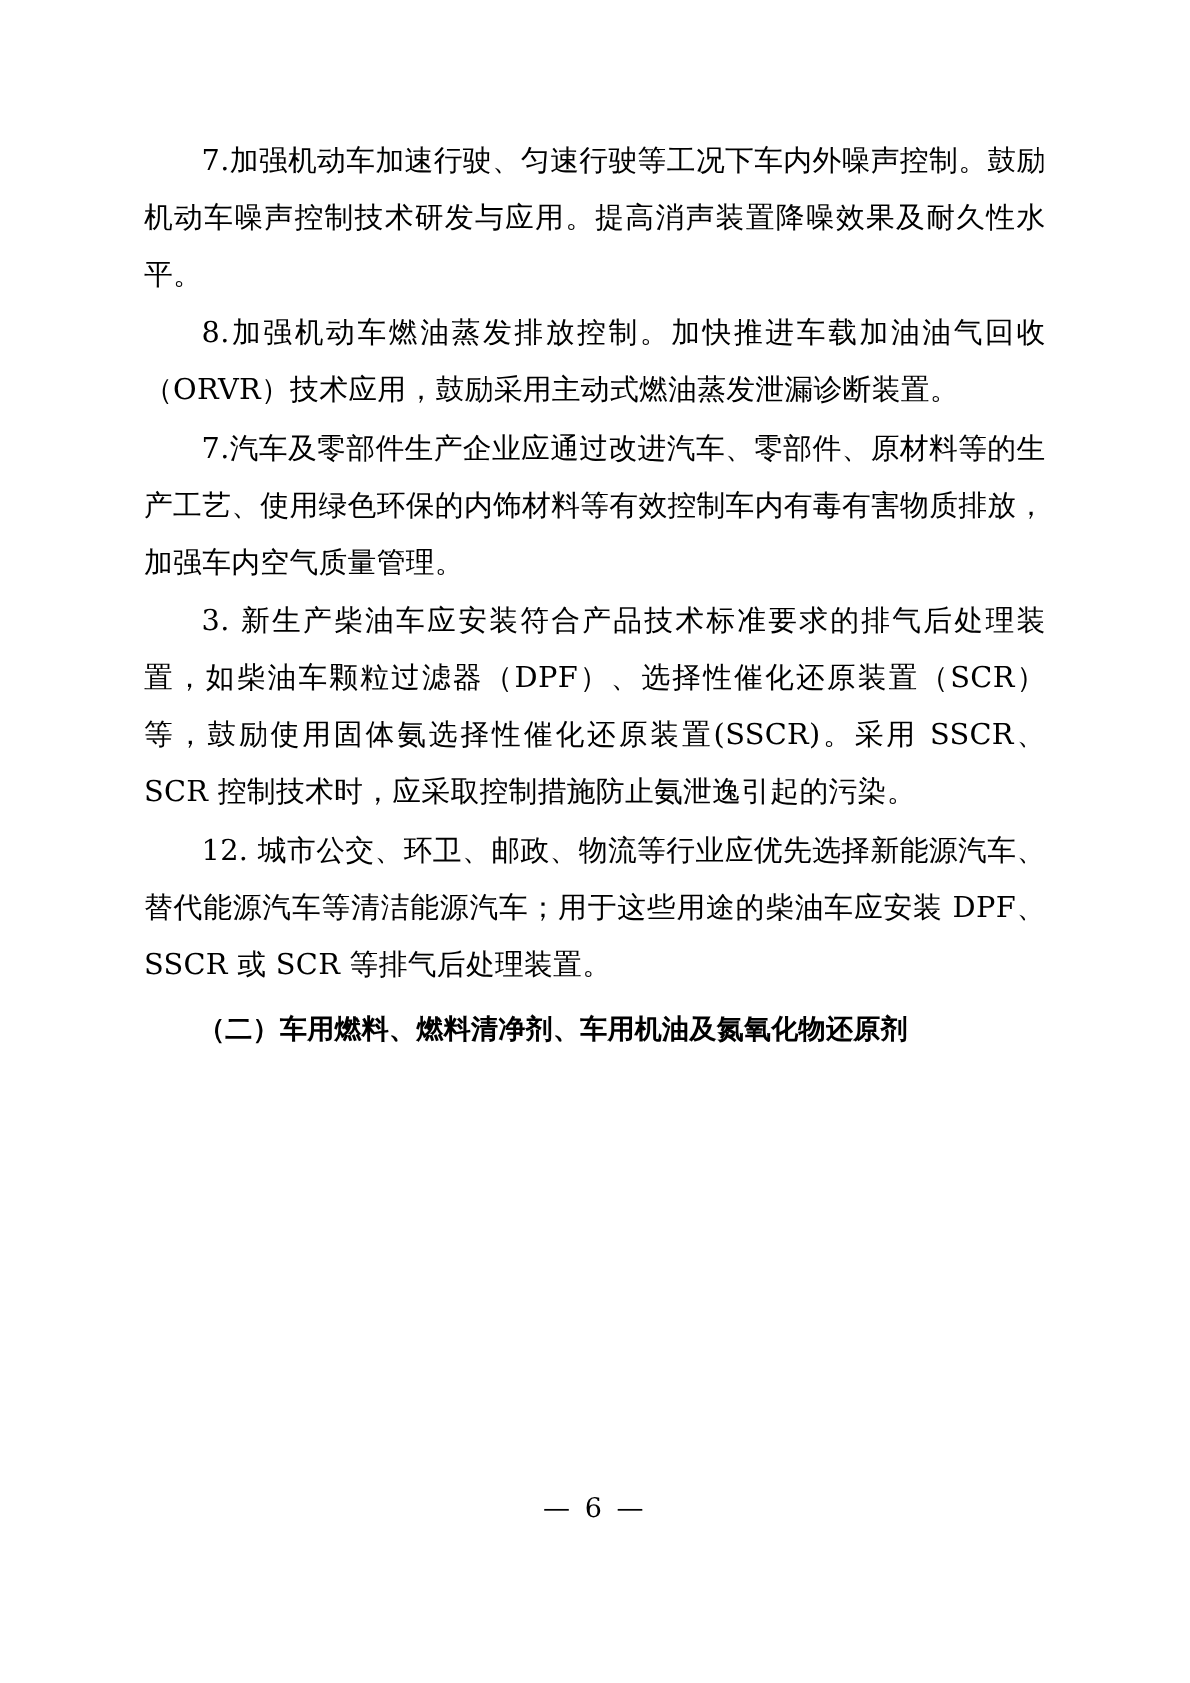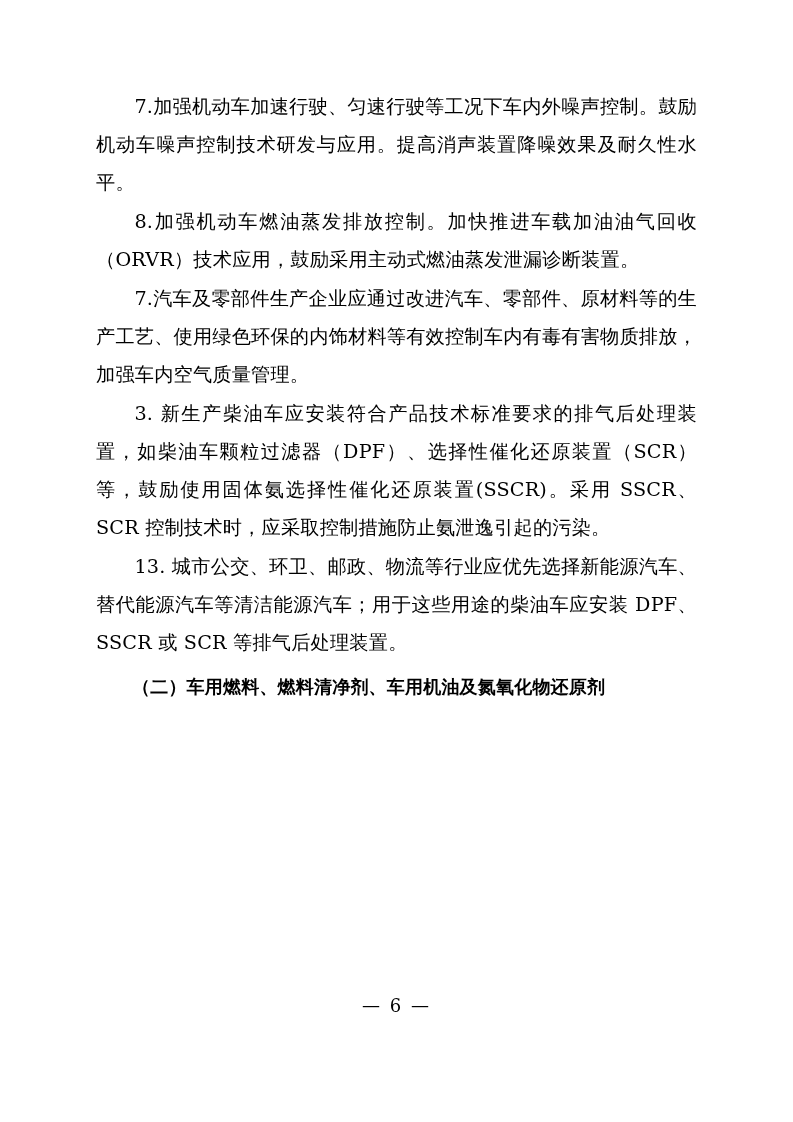--- a/index.html
+++ b/index.html
@@ -60,17 +60,17 @@
 </style>
 </head>
 <body>
 
 <div class="page">
   <div class="doc-body">
     <p class="para">7.加强机动车加速行驶、匀速行驶等工况下车内外噪声控制。鼓励机动车噪声控制技术研发与应用。提高消声装置降噪效果及耐久性水平。</p>
     <p class="para">8.加强机动车燃油蒸发排放控制。加快推进车载加油油气回收（ORVR）技术应用，鼓励采用主动式燃油蒸发泄漏诊断装置。</p>
     <p class="para">7.汽车及零部件生产企业应通过改进汽车、零部件、原材料等的生产工艺、使用绿色环保的内饰材料等有效控制车内有毒有害物质排放，加强车内空气质量管理。</p>
     <p class="para">3. 新生产柴油车应安装符合产品技术标准要求的排气后处理装置，如柴油车颗粒过滤器（DPF）、选择性催化还原装置（SCR）等，鼓励使用固体氨选择性催化还原装置(SSCR)。采用 SSCR、SCR 控制技术时，应采取控制措施防止氨泄逸引起的污染。</p>
-    <p class="para">13. 城市公交、环卫、邮政、物流等行业应优先选择新能源汽车、替代能源汽车等清洁能源汽车；用于这些用途的柴油车应安装 DPF、SSCR 或 SCR 等排气后处理装置。</p>
+    <p class="para">12. 城市公交、环卫、邮政、物流等行业应优先选择新能源汽车、替代能源汽车等清洁能源汽车；用于这些用途的柴油车应安装 DPF、SSCR 或 SCR 等排气后处理装置。</p>
     <p class="heading">（二）车用燃料、燃料清净剂、车用机油及氮氧化物还原剂</p>
   </div>
   <div class="footer">— 6 —</div>
 </div>
 
 </body></html>

